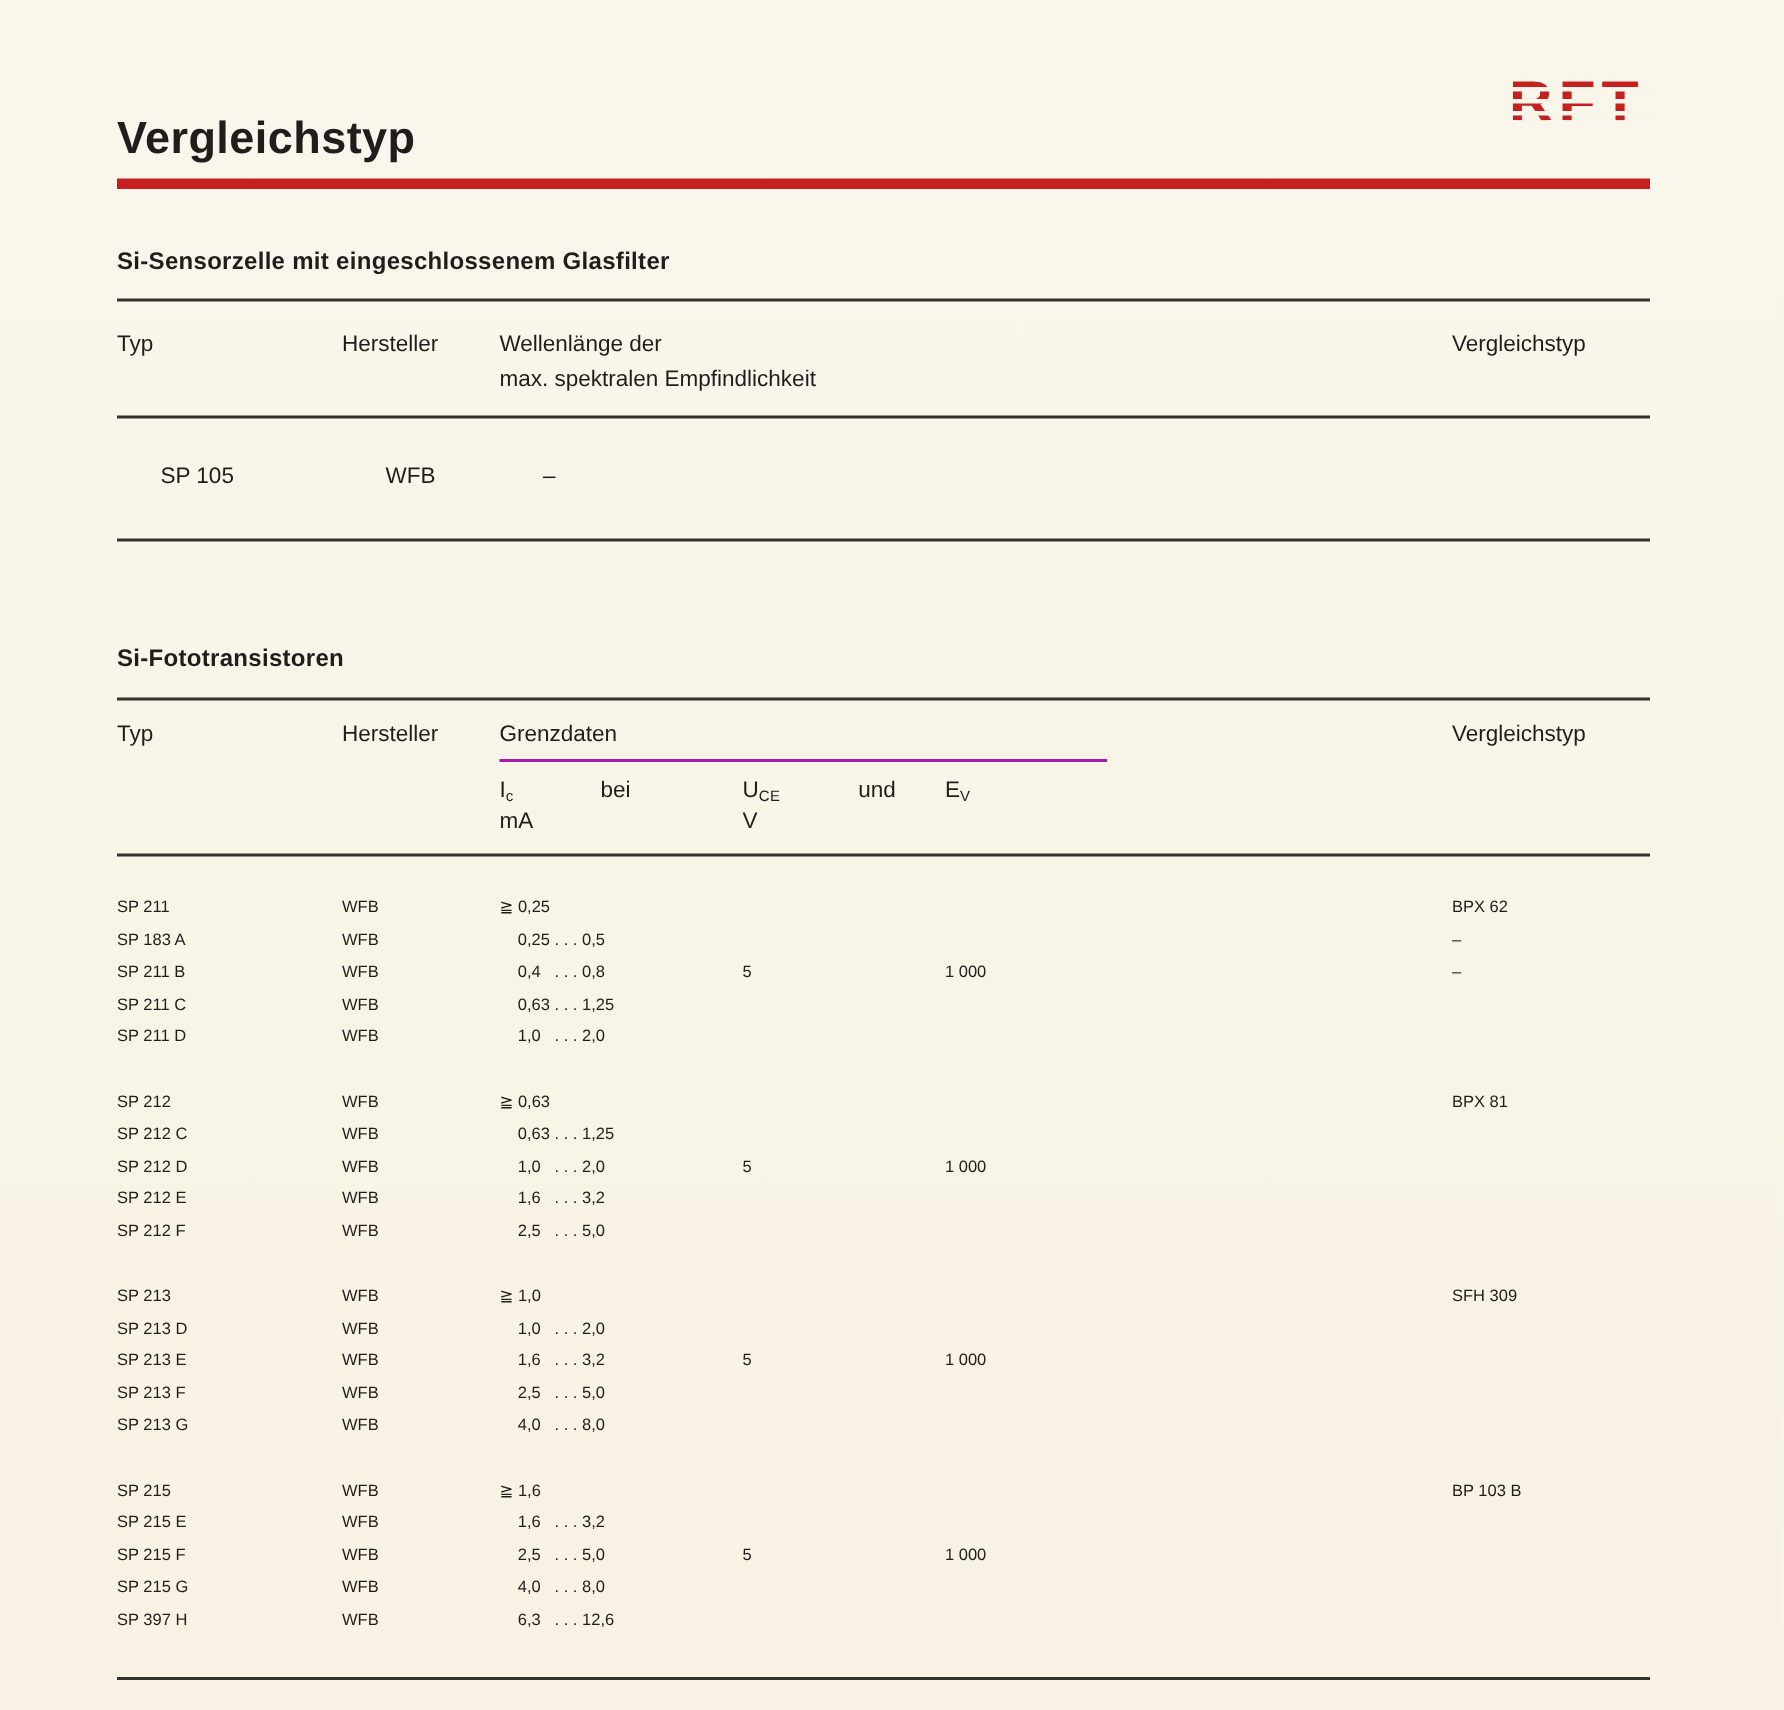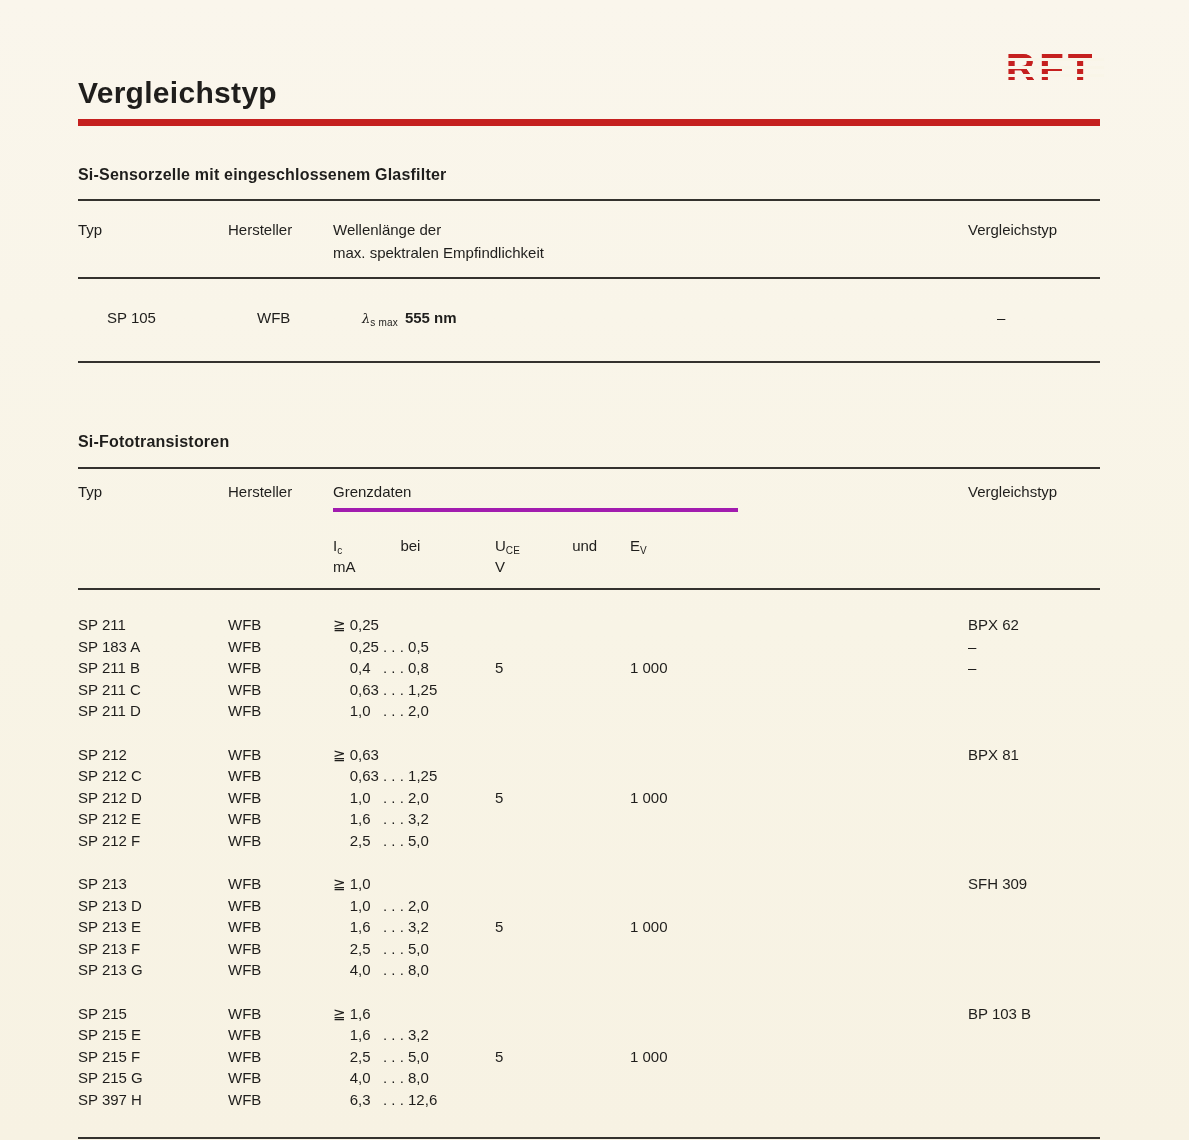--- a/index.html
+++ b/index.html
@@ -41,32 +41,32 @@
   .sensor-end-rule { margin-top: 33px; }
   .lambda { font-style: italic; font-size: 13px; font-family: "DejaVu Serif", serif; }
   .wv { font-weight: bold; margin-left: 7px; }
   .sb { font-size: 10px; vertical-align: -3px; letter-spacing: 0.2px; }
 
   
   .foto-rule-top { margin-top: 16px; }
   .ft-head { padding-top: 14px; font-size: 15px; }
   .ft-head-r1 { display: grid; grid-template-columns: 150px 105px 635px 1fr; }
   .grenz-cell { position: relative; }
-  .grenz-underline { width: 405px; border-bottom: 4px solid #a21caf; padding-bottom: 8px; }
+  .grenz-underline { width: 405px; border-bottom: 2px solid #a21caf; padding-bottom: 8px; }
   .ft-head-r2, .ft-head-r3 { display: grid; grid-template-columns: 150px 105px 162px 135px 338px 1fr; }
-  .ft-head-r2 { margin-top: 25px; }
+  .ft-head-r2 { margin-top: 10px; }
   .ft-head-r3 { margin-top: 2px; }
   .gap-bei { margin-left: 58px; }
   .gap-und { margin-left: 52px; }
   .ft-head-bottom { margin-top: 13px; }
 
   .ft-body { padding-top: 24px; }
   .ft-group { margin-top: 0; }
   .ft-group + .ft-group { margin-top: 22px; }
-  .ft-row { display: grid; grid-template-columns: 150px 105px 162px 135px 338px 1fr; font-size: 15px; line-height: 21.5px; }
+  .ft-row { display: grid; grid-template-columns: 150px 105px 162px 135px 338px 1fr; font-size: 11px; line-height: 21.5px; }
   .ft-row .ic { white-space: pre; }
   .bottom-rule { margin-top: 27px; }
 </style>
 </head>
 <body>
 
 <div class="content">
 
   <div class="logo">
     <div class="logo-text">RFT</div>
@@ -88,23 +88,20 @@
       <span>Wellenlänge der</span><br>
       <span>max. spektralen Empfindlichkeit</span>
     </span>
     <span>Vergleichstyp</span>
   </div>
   <div class="rule sensor-head-bottom"></div>
 
   <div class="sensor-row">
     <span>SP 105</span>
     <span>WFB</span>
-    <span>
-      <span class="lambda">λ</span><span class="sb">s max</span><span class="wv">555 nm</span>
-    </span>
     <span>–</span>
   </div>
   <div class="rule sensor-end-rule"></div>
 
   <h2 class="section-heading sh2">Si-Fototransistoren</h2>
   <div class="rule foto-rule-top"></div>
 
   <div class="ft-head">
     <div class="ft-head-r1">
       <span>Typ</span>

